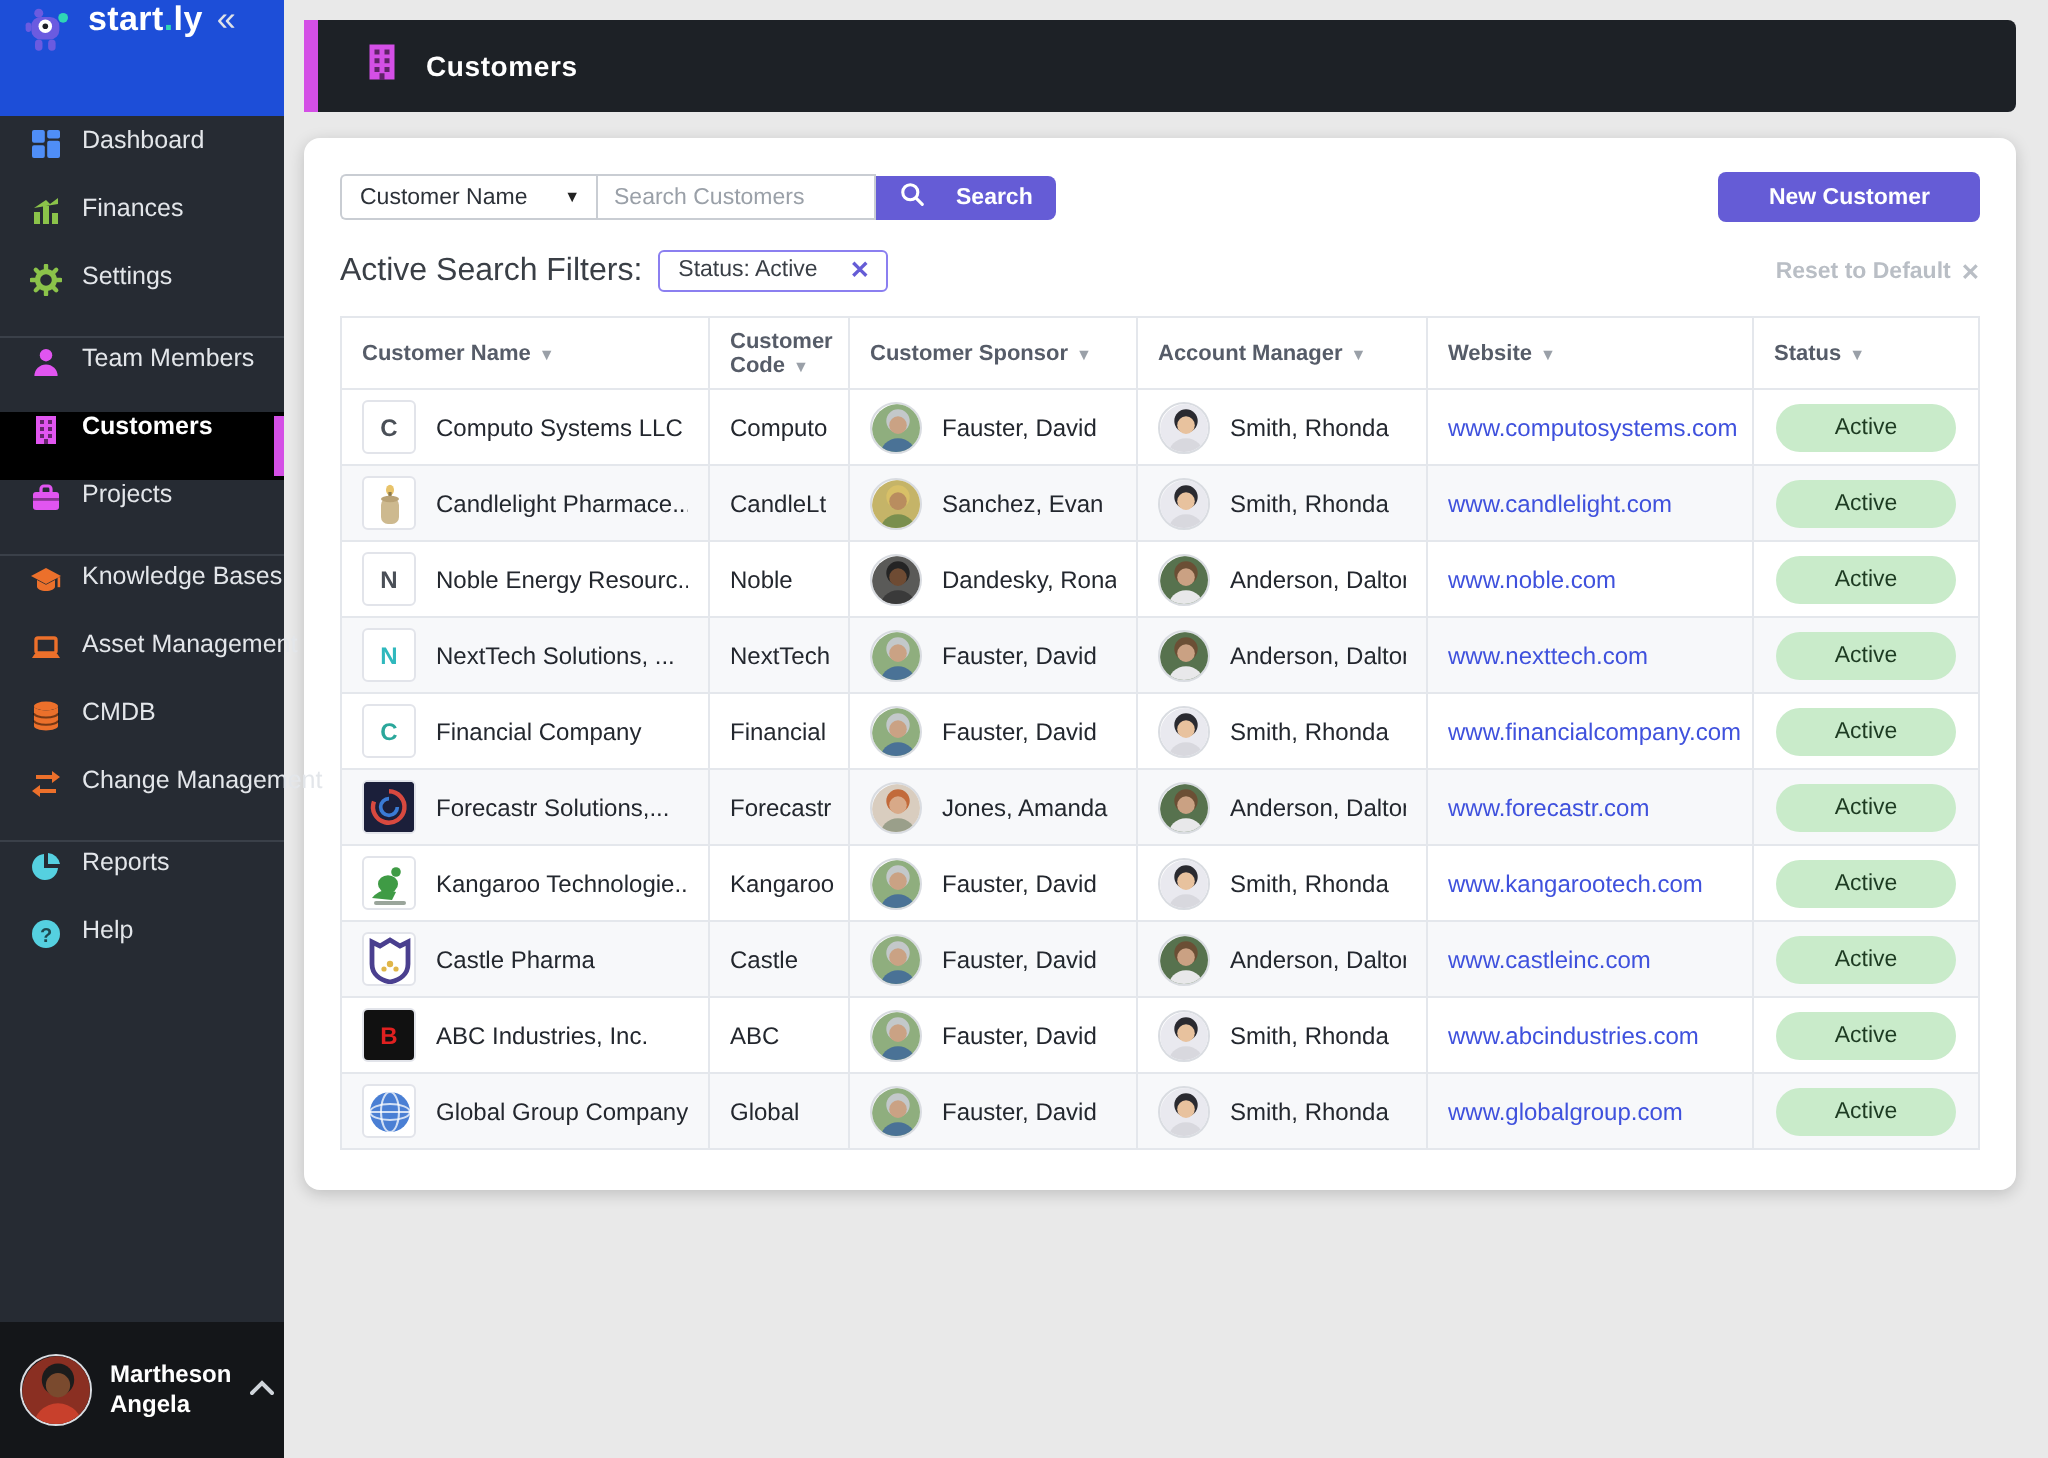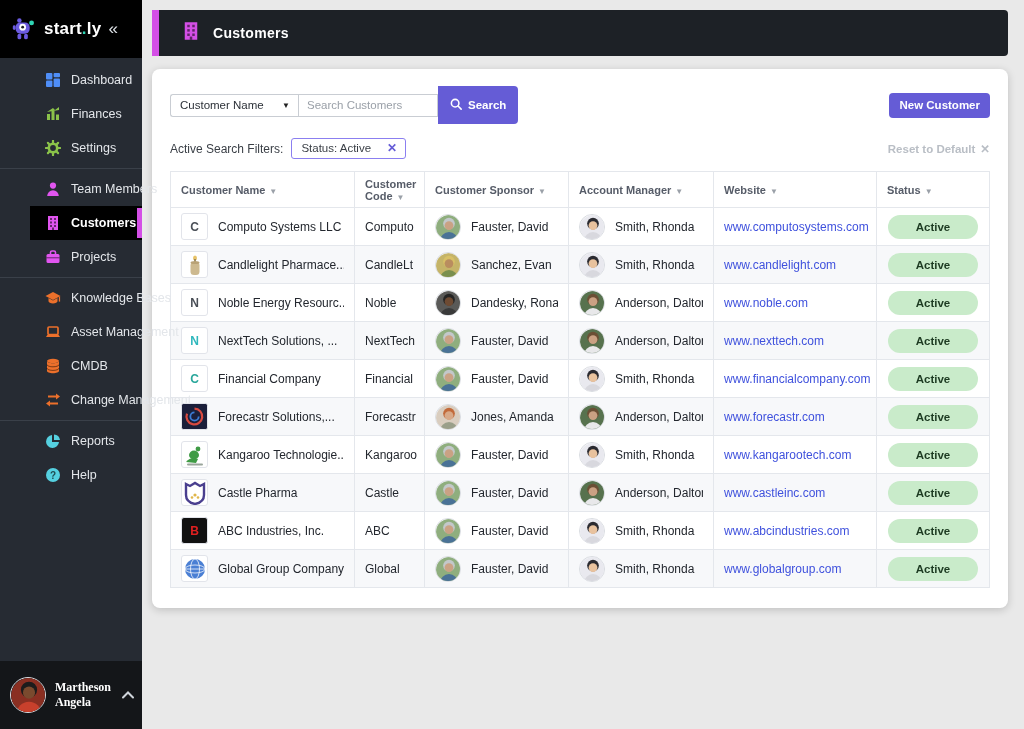--- a/index.html
+++ b/index.html
@@ -1,73 +1,73 @@
 <!DOCTYPE html>
 <html><head>
 <meta charset="utf-8">
 <style>
   * { margin:0; padding:0; box-sizing:border-box; }
   html,body { width:1024px; height:729px; font-family:"Liberation Sans", sans-serif; overflow:hidden; }
   .app { display:flex; width:1024px; height:729px; background:#e9e9e9; }
 
   
   .sidebar { width:142px; min-width:142px; background:#262b33; display:flex; flex-direction:column; color:#e6e9ed; }
-  .logo-box { height:58px; background:#000000; display:flex; align-items:center; padding:0 10px; gap:4px; }
+  .logo-box { height:58px; background:#1d4ed8; display:flex; padding:0 10px; gap:4px; }
   .logo-mark { width:30px; height:30px; flex:none; }
   .logo-text { font-size:17px; font-weight:bold; color:#fff; letter-spacing:.2px; }
   .logo-text .dot { color:#2fd6b5; }
   .collapse { color:#dfe3e8; font-size:17px; margin-left:3px; cursor:pointer; }
   nav { flex:1; padding-top:2px; }
   .nav-group { padding:3px 0; border-bottom:1px solid #3a4049; }
   .nav-group:last-child { border-bottom:none; }
-  .nav-item { height:34px; display:flex; align-items:center; gap:10px; padding:0 0 0 14px; cursor:pointer; position:relative;margin-left:30px; }
+  .nav-item { height:34px; display:flex; gap:10px; padding:0 0 0 14px; cursor:pointer; position:relative; }
   .nav-item .ic { width:17px; height:17px; flex:none; display:flex; align-items:center; justify-content:center; }
   .nav-item .lbl { font-size:12.5px; color:#e3e6ea; white-space:nowrap; }
   .nav-item.active { background:#000; }
   .nav-item.active .lbl { font-weight:bold; color:#fff; }
   .nav-item.active::after { content:""; position:absolute; right:0; top:2px; bottom:2px; width:5px; background:var(--accent); }
   .user-panel { height:68px; background:#141619; display:flex; align-items:center; gap:9px; padding:0 8px 0 10px; cursor:pointer; }
-  .user-name { font-size:12px; font-weight:bold; color:#fff; line-height:1.25; flex:1;font-family:Liberation Serif, serif; }
+  .user-name { font-size:12px; font-weight:bold; color:#fff; line-height:1.25; flex:1; }
   .user-chevron { color:#cfd4da; font-size:11px; }
 
   
   .main { flex:1; display:flex; flex-direction:column; padding:10px 16px 0 10px; }
   .page-header { display:flex; height:46px; margin-bottom:13px; }
   .ph-accent { width:7px; background:var(--accent); }
   .ph-bar { flex:1; background:#1d2126; border-radius:0 4px 4px 0; display:flex; align-items:center; gap:12px; padding-left:22px; }
   .ph-title { color:#fff; font-size:14px; font-weight:bold; letter-spacing:.3px; }
 
   .card { background:#fff; border-radius:8px; box-shadow:0 2px 8px rgba(0,0,0,.18); padding:17px 18px 20px 18px; }
 
   .toolbar { display:flex; align-items:center; }
   .dd { width:128px; height:23px; border:1px solid #c9cdd3; border-right:none; border-radius:3px 0 0 3px; display:flex; align-items:center; justify-content:space-between; padding:0 8px 0 9px; font-size:11.5px; color:#2c3138; cursor:pointer; background:#fff; }
   .dd .arr { font-size:8px; color:#222; }
   .search-input { width:140px; height:23px; border:1px solid #c9cdd3; font-size:11.5px; padding:0 8px; color:#333; outline:none; }
   .search-input::placeholder { color:#9aa0a8; }
   .btn { border:none; border-radius:4px; background:var(--purple); color:#fff; font-weight:bold; font-size:11.5px; cursor:pointer; font-family:inherit; }
-  .btn.search { height:38px; padding:0 12px; border-radius:0 4px 4px 0; display:flex; align-items:center; gap:6px; }
-  .btn.new-customer { height:25px; padding:0 10px; margin-left:auto; border-radius:4px; }
+  .btn.search { height:22px; padding:0 12px; border-radius:0 4px 4px 0; display:flex; align-items:center; gap:16px; }
+  .btn.new-customer { height:25px; padding:0 25px; margin-left:auto; border-radius:4px; }
 
   .filters { display:flex; align-items:center; margin:14px 0 12px 0; }
-  .filters-label { font-size:12px; color:#3a3f46; margin-right:8px; }
+  .filters-label { font-size:16px; color:#3a3f46; margin-right:8px; }
   .chip { border:1.5px solid #8b7ff0; border-radius:3px; display:flex; align-items:center; gap:16px; padding:2px 8px 3px 9px; font-size:11.5px; color:#3a3f46; cursor:pointer; background:#fff; }
   .chip .x { color:var(--purple); font-weight:bold; font-size:12px; }
   .reset { margin-left:auto; font-size:11.5px; font-weight:bold; color:#b9bec5; cursor:pointer; display:flex; align-items:center; gap:5px; }
 
   table { border-collapse:collapse; table-layout:fixed; width:100%; }
   th, td { border:1px solid #e4e7ec; }
   th { height:36px; text-align:left; padding:0 10px; font-size:11px; color:#565c68; background:#fff; cursor:pointer; }
   th .sort { color:#9aa0a8; font-size:8px; margin-left:4px; }
   td { height:38px; padding:0 10px; font-size:12px; color:#23272e; background:#fff; }
   tr.alt td { background:#f7f8fa; }
   .cell-ent { display:flex; align-items:center; gap:10px; white-space:nowrap; overflow:hidden; }
   .logo-sq { width:27px; height:27px; flex:none; border:1px solid #e2e4ea; border-radius:3px; display:flex; align-items:center; justify-content:center; font-weight:bold; background:#fff; overflow:hidden; }
   .avatar { width:26px; height:26px; border-radius:50%; flex:none; overflow:hidden; border:1px solid #d9dce1; }
   a.weblink { color:#3f51dd; text-decoration:none; font-size:12px; }
-  .pill { width:90px; height:24px; margin:0 auto; border-radius:12px; background:#c9ebca; color:#1d3b22; font-size:11.5px; font-weight:bold; display:flex; align-items:center; justify-content:center; }
+  .pill { width:90px; height:24px; margin:0 auto; border-radius:12px; background:#c9ebca; color:#1d3b22; font-size:11.5px; font-weight:normal; display:flex; align-items:center; justify-content:center; }
   :root { --accent:#d44fe6; --purple:#655cd6; }
 </style>
 </head>
 <body>
 
 <div class="app">
 
   <aside class="sidebar">
     <div class="logo-box">
       <span class="logo-mark">

